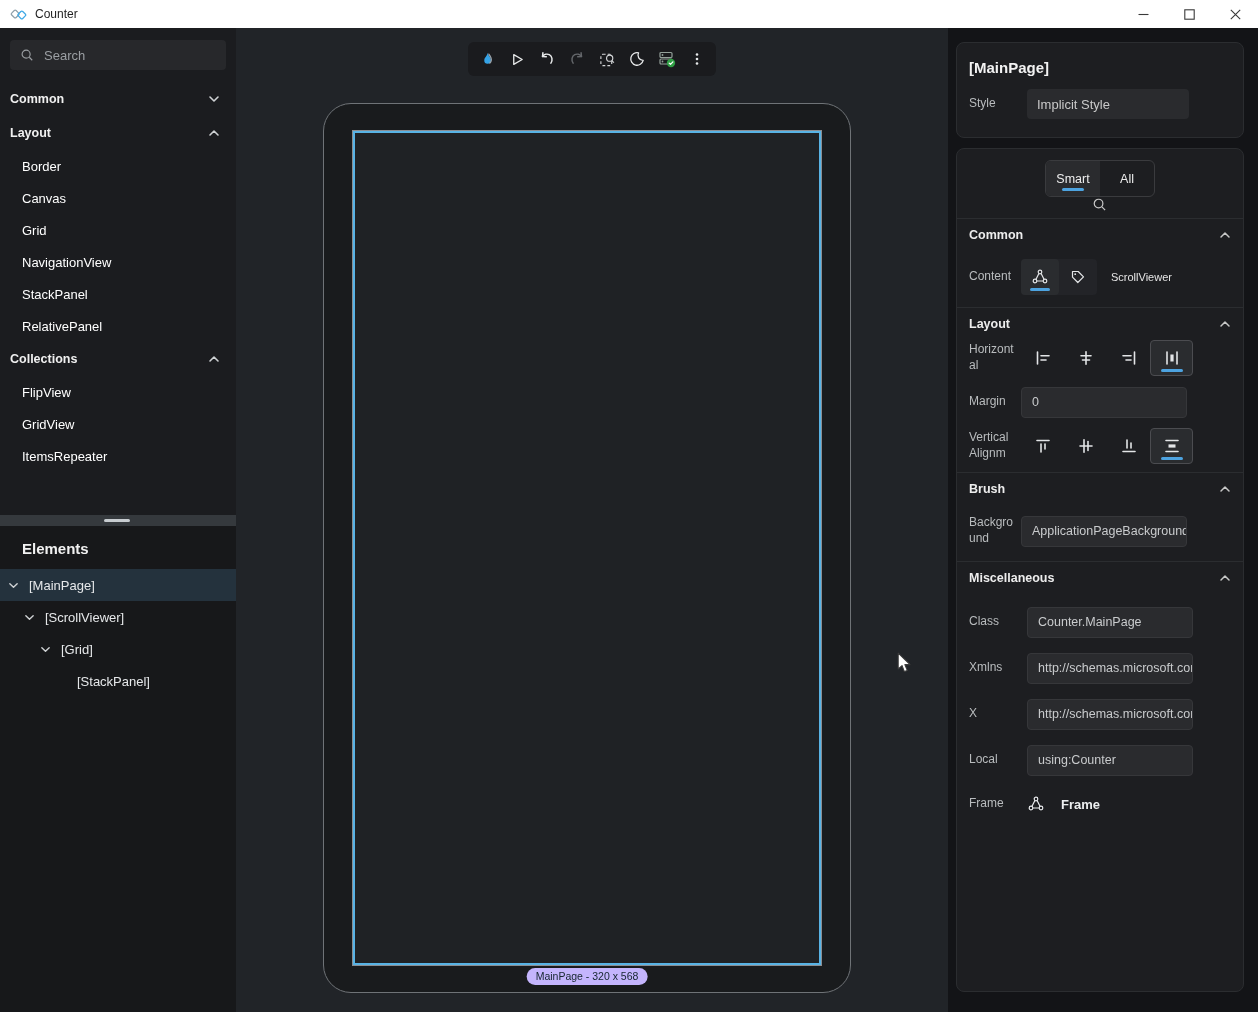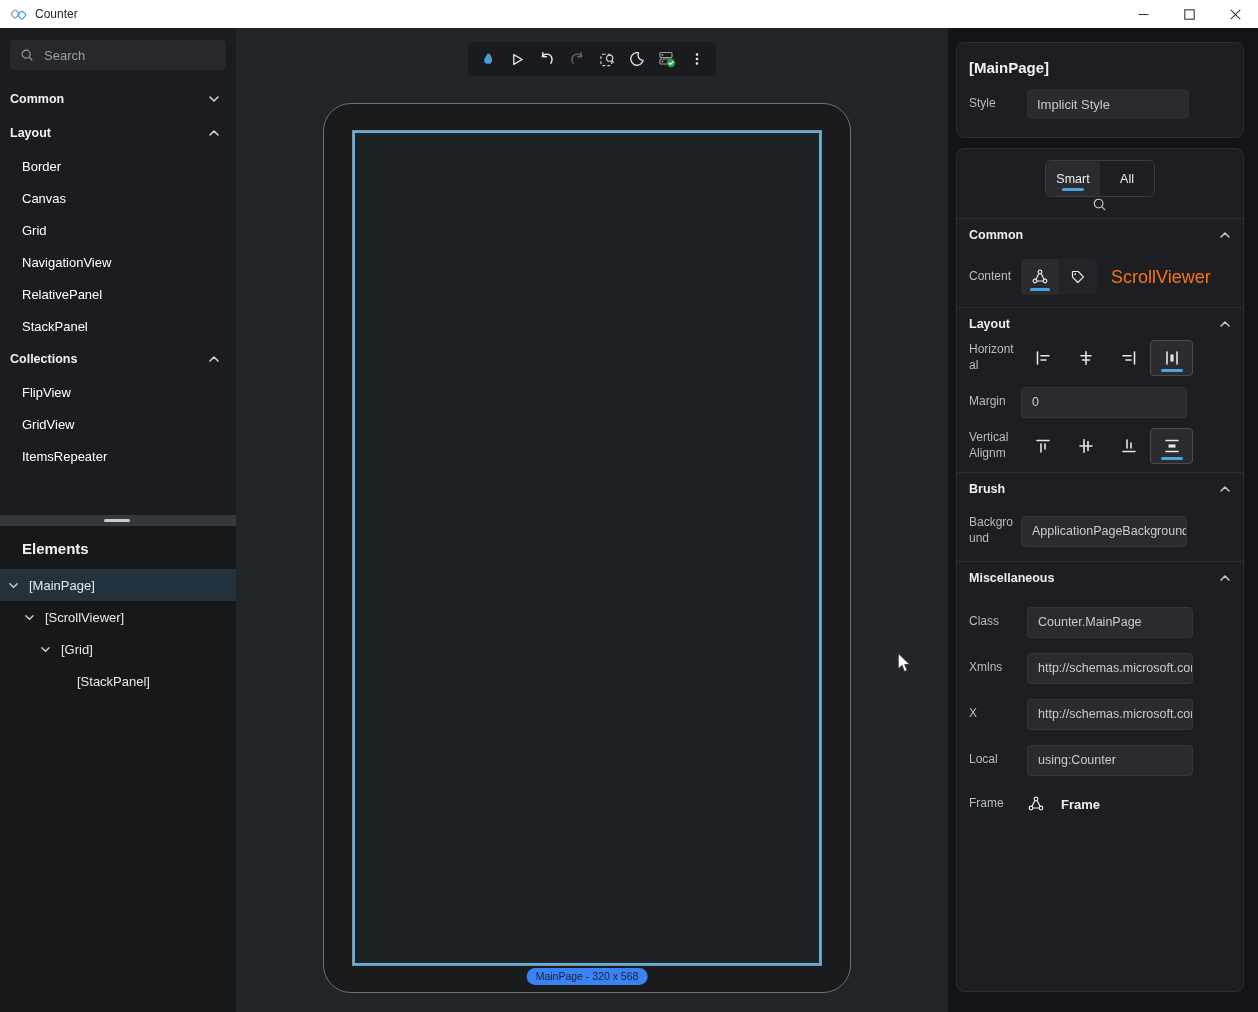--- a/index.html
+++ b/index.html
@@ -47,21 +47,21 @@
   .canvas { flex:1; background:#212428; position:relative; }
   .toolbar { position:absolute; top:14px; left:50%; transform:translateX(-50%); height:34px;
     background:#1a1b1e; border-radius:6px; display:flex; align-items:center; padding:0 4px; }
   .tool-btn { width:30px; height:30px; display:flex; align-items:center; justify-content:center; color:#e7e9ea; }
   .tool-btn.disabled { color:#63666a; }
 
   .device { position:absolute; left:87px; top:75px; width:528px; height:890px;
     border:1px solid #6f7377; border-radius:28px; background:#191b1d; }
   .page { position:absolute; left:29px; top:27px; width:468px; height:834px;
     background:#1f2225; border:2px solid #58b3e5; outline:1px solid #8a8e92; }
-  .pill { position:absolute; left:50%; transform:translateX(-50%); top:864px; background:#3b82f6;
+  .pill { position:absolute; left:50%; transform:translateX(-50%); top:864px; background:#c4b5fd;
     color:#15262f; font-size:10.5px; padding:2px 9px 3px; border-radius:9px; white-space:nowrap; }
   .cursor { position:absolute; left:659px; top:624px; pointer-events:none; }
 
   
   .inspector { width:310px; flex:none; background:#131417; padding:14px 14px 0 8px; }
   .card { background:#1d1e21; border:1px solid #2b2d30; border-radius:8px; }
   .card1 { height:96px; margin-bottom:10px; padding:0 12px; }
   .insp-title { font-size:15px; font-weight:bold; color:#f2f2f2; padding-top:16px; }
   .style-row { margin-top:13px; display:flex; align-items:center; }
   .plabel { width:58px; flex:none; font-size:12px; color:#b9bcbe; line-height:1.3;
@@ -91,21 +91,21 @@
   .toggle-group { background:#232428; border-radius:4px; display:flex; }
   .tgl-btn { width:38px; height:36px; display:flex; align-items:center; justify-content:center;
     position:relative; color:#e4e6e8; }
   .tgl-btn.active { background:#2a2c2f; border-radius:4px; }
   .tgl-btn .underline { width:20px; bottom:4px; }
   .align-group { display:flex; }
   .al-btn { width:43px; height:36px; display:flex; align-items:center; justify-content:center;
     position:relative; color:#e3e5e7; }
   .al-btn.active { background:#2a2c2f; border:1px solid #4b4c50; border-radius:4px; }
   .al-btn .underline { width:22px; bottom:3px; }
-  .content-value { margin-left:14px; font-size:18px; color:#f97316; }
+  .content-value { margin-left:14px; font-size:11px; color:#e5e5e5; }
   .frame-row { display:flex; align-items:center; min-height:36px; margin:6px 0; }
   .frame-icon { color:#e8eaec; display:flex; }
   .frame-value { margin-left:16px; font-size:13px; font-weight:bold; color:#eceeef; }
   .field-gap { margin-top:10px; }
 </style>
 </head>
 <body>
 
 <div class="titlebar">
   <span class="tb-logo">
@@ -162,22 +162,22 @@
         <span class="chev">
           <svg width="12" height="12" viewBox="0 0 12 12" fill="none">
               <polyline points="2,8 6,4 10,8" stroke="currentColor" stroke-width="1.6" stroke-linecap="round" stroke-linejoin="round"></polyline>
             </svg>
         </span>
       </div>
       <div class="tb-item">Border</div>
       <div class="tb-item">Canvas</div>
       <div class="tb-item">Grid</div>
       <div class="tb-item">NavigationView</div>
+      <div class="tb-item">StackPanel</div>
       <div class="tb-item">RelativePanel</div>
-      <div class="tb-item">StackPanel</div>
 
       <div class="sec-header">
         <span>Collections</span>
         <span class="chev">
           <svg width="12" height="12" viewBox="0 0 12 12" fill="none">
               <polyline points="2,8 6,4 10,8" stroke="currentColor" stroke-width="1.6" stroke-linecap="round" stroke-linejoin="round"></polyline>
             </svg>
         </span>
       </div>
       <div class="tb-item">FlipView</div>

